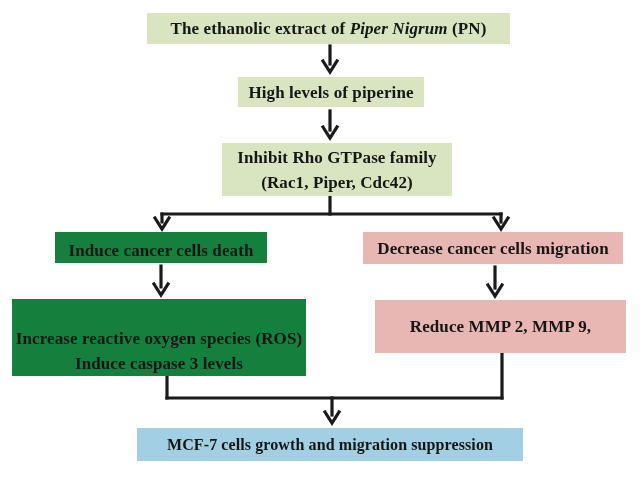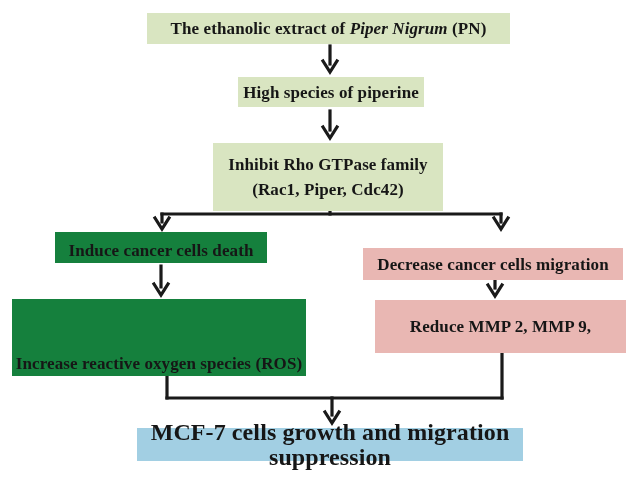--- a/index.html
+++ b/index.html
@@ -43,26 +43,26 @@
     line-height: 25px;
     letter-spacing: 0.1px;
   }
   .green  { background: #d9e5c1; }
   .purple { background: #15803d; justify-content: flex-end; }
   .pink   { background: #e9b7b3; }
   .blue   { background: #a2cfe3; }
 
   .n-extract   { left: 147px; top: 13px;  width: 363px; height: 31px; }
   .n-piperine  { left: 238px; top: 77px;  width: 186px; height: 30px; }
-  .n-gtpase    { left: 213px; top: 143px; width: 230px; height: 68px; }
+  .n-gtpase    { left: 222px; top: 143px; width: 230px; height: 53px; }
   .n-death     { left: 55px;  top: 232px; width: 212px; height: 31px; }
-  .n-migration { left: 363px; top: 248px; width: 260px; height: 32px; }
+  .n-migration { left: 363px; top: 232px; width: 260px; height: 32px; }
   .n-ros       { left: 12px;  top: 299px; width: 294px; height: 77px; }
   .n-mmp       { left: 375px; top: 300px; width: 251px; height: 53px; align-items: center; }
-  .n-mcf7      { left: 137px; top: 428px; width: 386px; height: 33px; font-size: 24px; }
+  .n-mcf7      { left: 137px; top: 428px; width: 386px; height: 33px; font-size: 16px; }
 </style>
 </head>
 <body>
 
 <div class="canvas">
 
   <svg class="connectors" width="640" height="480" viewBox="0 0 640 480" aria-hidden="true">
 
     <g>
       <path d="M330 46 V64"></path>
@@ -100,38 +100,39 @@
       <path d="M332 398 V415"></path>
       <path d="M325 412 L332 423 L339 412"></path>
     </g>
   </svg>
 
   <div class="node green n-extract">
     <div><span>The ethanolic extract of </span><i>Piper Nigrum</i><span> (PN)</span></div>
   </div>
 
   <div class="node green n-piperine">
-    <div>High species of piperine</div>
+    <div>High levels of piperine</div>
   </div>
 
   <div class="node green n-gtpase">
     <div>Inhibit Rho GTPase family</div>
     <div>(Rac1, Piper, Cdc42)</div>
   </div>
 
   <div class="node purple n-death">
     <div>Induce cancer cells death</div>
   </div>
 
   <div class="node pink n-migration">
     <div>Decrease cancer cells migration</div>
   </div>
 
   <div class="node purple n-ros">
     <div>Increase reactive oxygen species (ROS)</div>
+    <div>Induce caspase 3 levels</div>
   </div>
 
   <div class="node pink n-mmp">
     <div>Reduce MMP 2, MMP 9,</div>
   </div>
 
   <div class="node blue n-mcf7">
     <div>MCF-7 cells growth and migration suppression</div>
   </div>
 

